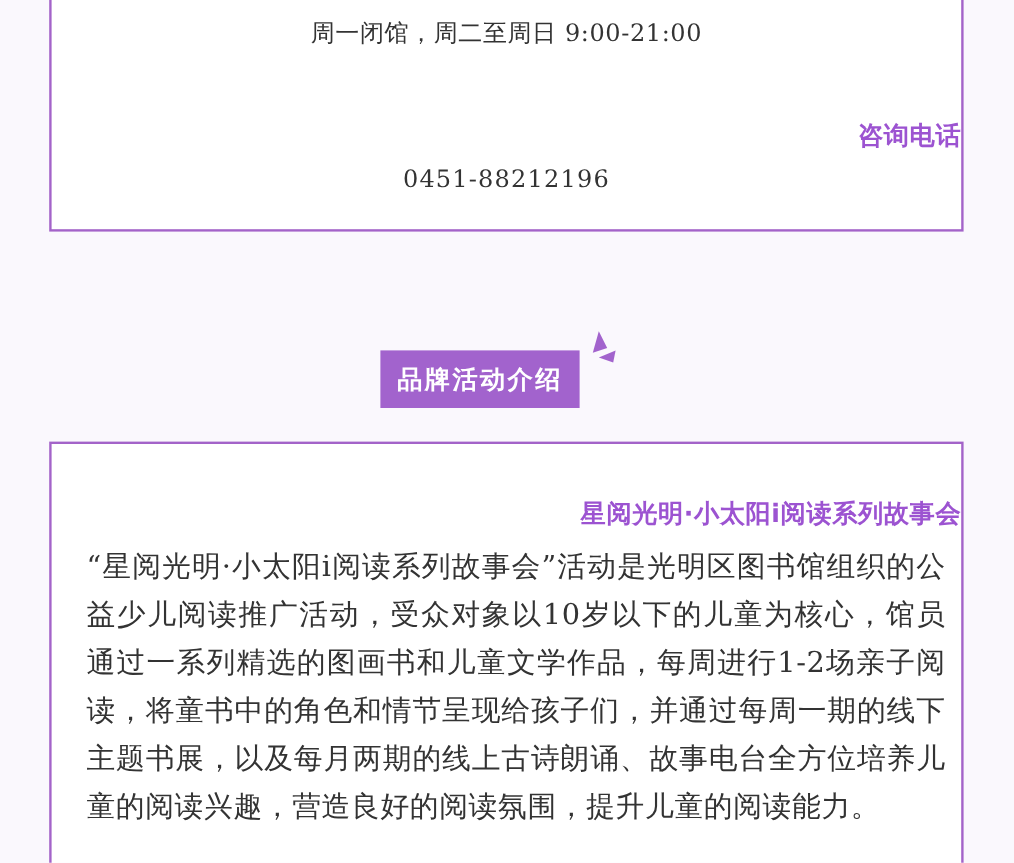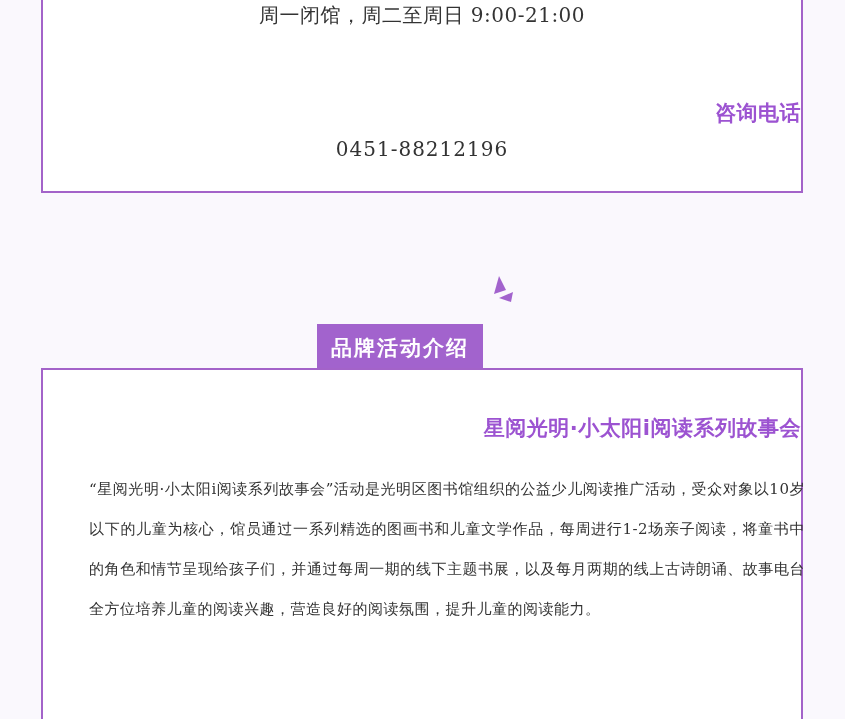--- a/index.html
+++ b/index.html
@@ -26,21 +26,21 @@
     position:absolute;
     left:41px;
     width:762px;
     background:var(--card-bg);
     border:2px solid var(--border);
     box-sizing:border-box;
   }
   .card-info{top:-44px;height:237px;}
   .card-intro{top:368px;height:388px;}
   .opening-hours{
-    position:absolute;top:44px;left:0;right:0;margin:0;
+    position:absolute;top:44px;left:0;right:0;margin:12px;
     text-align:center;
     font-family:"DejaVu Serif","Liberation Serif",serif;
     font-size:20px;color:var(--text);
     letter-spacing:0.5px;
   }
   .accent-title{
     position:absolute;left:0;right:0;margin:0;
     text-align:right;
     font-size:21px;font-weight:bold;
     color:var(--accent);
@@ -57,33 +57,32 @@
   .section-badge{
     position:absolute;
     left:317px;top:292px;
     width:166px;height:48px;
     background:var(--badge-bg);
     color:var(--badge-text);
     font-size:21px;font-weight:bold;
     letter-spacing:2px;
     display:flex;align-items:center;justify-content:center;
     user-select:none;
-    margin-top:32px;
   }
   .sparkle{
     position:absolute;left:488px;top:271px;
     width:30px;height:34px;
   }
   .sparkle path{fill:var(--badge-bg);}
   .intro-title{top:44px;}
   .intro-paragraph{
-    position:absolute;top:82px;left:29px;margin:17px;
+    position:absolute;top:82px;left:29px;margin:0;
     width:716px;
     font-family:"DejaVu Serif","Liberation Serif",serif;
-    font-size:15px;line-height:40px;
+    font-size:24px;line-height:40px;
     color:var(--text);
     text-align:justify;
     text-justify:inter-ideograph;
     letter-spacing:0.5px;
   }
 </style>
 </head>
 <body>
 
 <div class="page">

